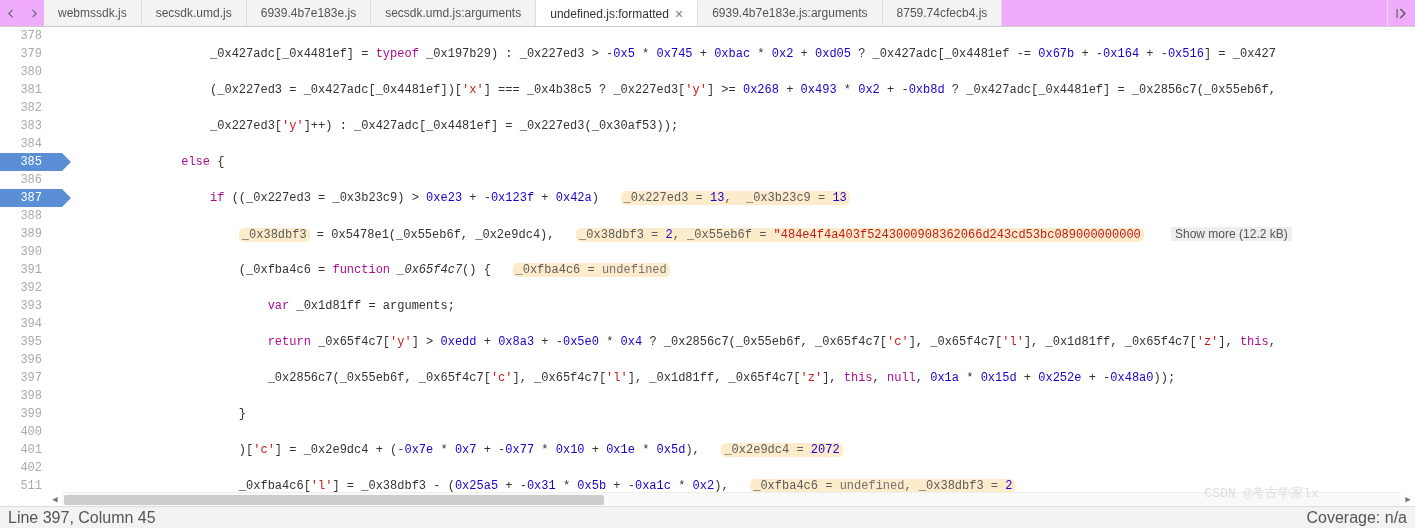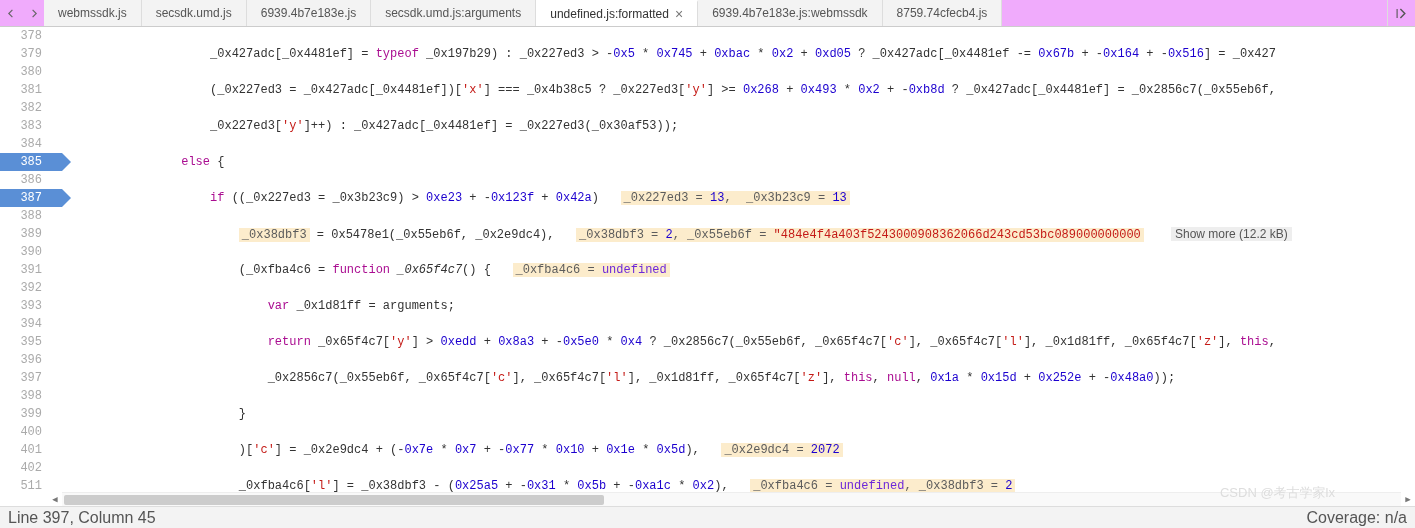--- a/index.html
+++ b/index.html
@@ -17,32 +17,32 @@
 .gutter .ln { height: 18px; position: relative; }
 .ln.bp { background: #5a8fd6; color: #fff; padding-right: 20px; margin-right: -20px; }
 .ln.bp::after { content: ''; position: absolute; right: -9px; top: 0; width: 0; height: 0; border-top: 9px solid transparent; border-bottom: 9px solid transparent; border-left: 9px solid #5a8fd6; }
 .code { flex: 1; overflow: hidden; white-space: pre; position: relative; }
 .codeline { height: 18px; padding-left: 4px; }
 .kw { color: #aa0d91; }
 .fn { font-style: italic; }
 .num { color: #1c00cf; }
 .str { color: #c41a16; }
 .prop { color: #c41a16; }
-.hint { background: #fceccc; color: #5c5c5c; padding: 0 3px; border-radius: 0; }
+.hint { background: #fceccc; color: #5c5c5c; padding: 0 3px; border-radius: 5px; }
 .hint .num { color: #1c00cf; }
-.hint .und { color: #6d28d9; text-align: right; }
+.hint .und { color: #737373; text-align: right; }
 .showmore { background: #eee; color: #555; padding: 0 4px; cursor: pointer; font-family: 'Segoe UI', Arial; margin-left: 20px; }
 .status { height: 22px; border-top: 1px solid #ddd; background: #f3f3f3; display: flex; align-items: center; padding: 0 8px; font-family: 'Segoe UI', Arial, sans-serif; font-size: 16px; color: #555; }
 .status .right { margin-left: auto; }
 .hscroll { position: absolute; bottom: 0; left: 62px; right: 14px; height: 14px; background: #f9f9f9; border-top: 1px solid #eee; }
 .hscroll .thumb { position: absolute; left: 2px; top: 2px; width: 540px; height: 10px; background: #ccc; border-radius: 2px; }
 .hscroll .arrow { position: absolute; top: 0; width: 14px; height: 14px; display: flex; align-items: center; justify-content: center; color: #777; cursor: pointer; font-size: 9px; }
 .hscroll .arrow.l { left: -14px; }
 .hscroll .arrow.r { right: -14px; }
-.watermark { position: absolute; bottom: 26px; right: 80px; color: #ddd; font-family: Liberation Sans, sans-serif; font-size: 13px; pointer-events: none; margin-top: 40px; }
+.watermark { position: absolute; bottom: 26px; right: 96px; color: #ddd; font-family: Liberation Mono, monospace; font-size: 13px; pointer-events: none; margin-top: 40px; }
 </style>
 </head>
 <body>
 
 <div class="tabbar">
   <div class="tab-nav">
       <svg viewBox="0 0 10 10">
         <path d="M6 1 L2 5 L6 9" stroke="#666" fill="none" stroke-width="1.3"></path>
       </svg>
     </div>
@@ -61,21 +61,21 @@
       <span>6939.4b7e183e.js</span>
     </div>
   <div class="tab inactive">
       <span>secsdk.umd.js:arguments</span>
     </div>
   <div class="tab active">
       <span>undefined.js:formatted</span>
       <span class="tab-close">×</span>
     </div>
   <div class="tab inactive">
-      <span>6939.4b7e183e.js:webmssdk</span>
+      <span>6939.4b7e183e.js:arguments</span>
     </div>
   <div class="tab inactive">
       <span>8759.74cfecb4.js</span>
     </div>
   <div class="tab-overflow">
       <svg width="11" height="11" viewBox="0 0 10 10">
         <path d="M4 1 L8 5 L4 9" stroke="#555" fill="none" stroke-width="1.3"></path>
         <path d="M1 1 L1 9" stroke="#555" stroke-width="1"></path>
       </svg>
     </div>

